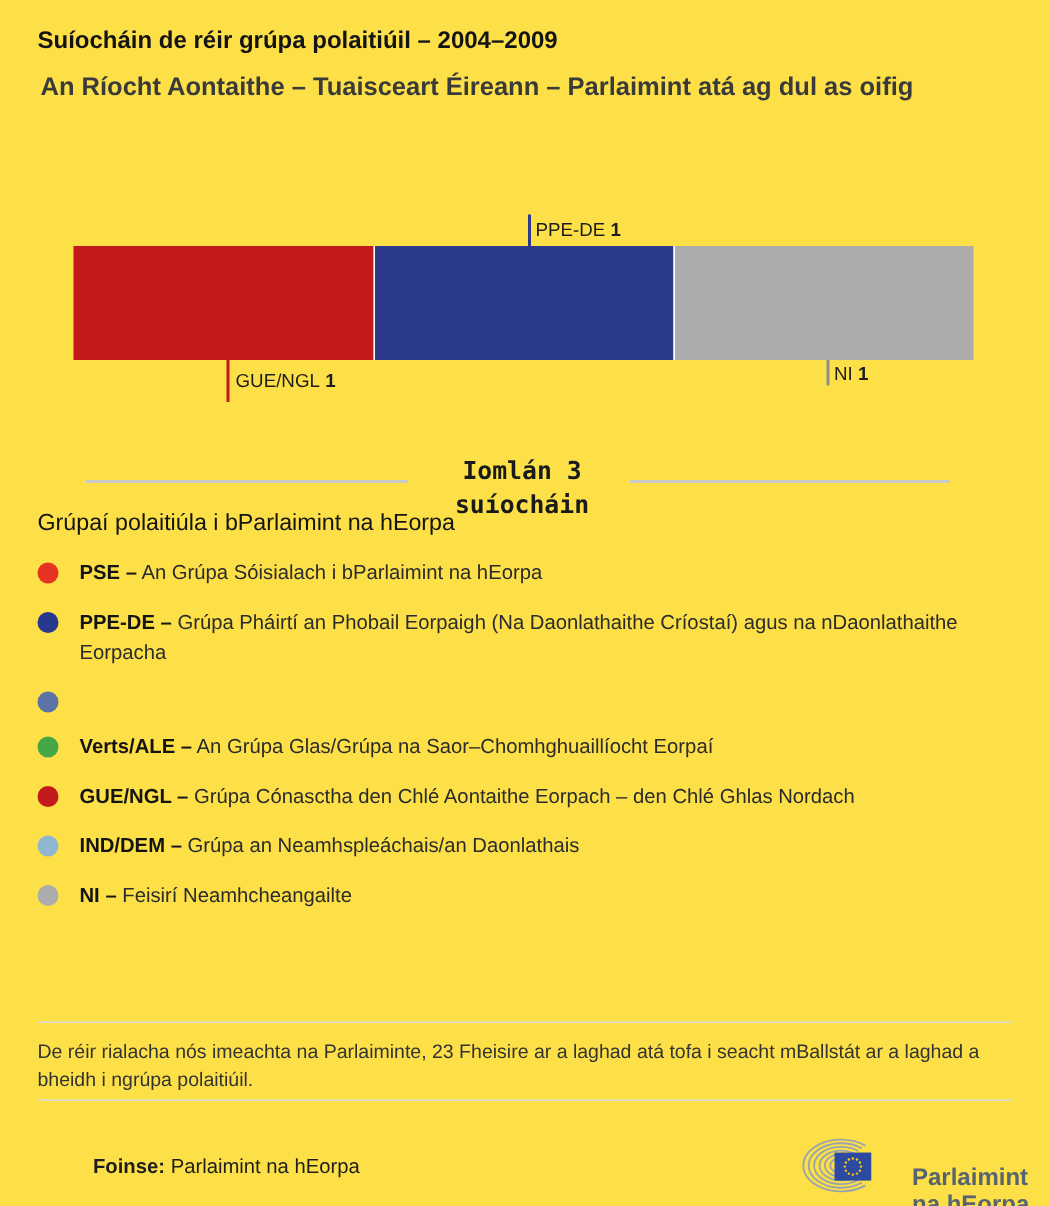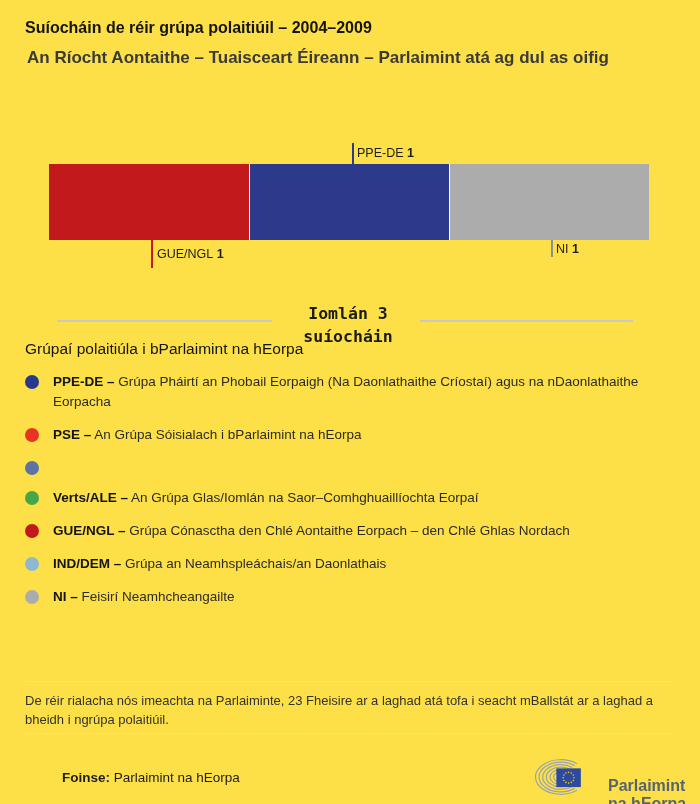--- a/index.html
+++ b/index.html
@@ -78,33 +78,33 @@
   <div class="total-line left"></div>
   <div class="total-line right"></div>
   <div class="total-text">
     <span>Iomlán 3</span>
     <span>suíocháin</span>
   </div>
 
   <div class="legend-heading">Grúpaí polaitiúla i bParlaimint na hEorpa</div>
   <div class="legend">
     <div class="legend-item">
+      <span class="dot" style="background-color: rgb(230, 51, 34);"></span>
+      <span><b>PSE –</b> <span>An Grúpa Sóisialach i bParlaimint na hEorpa</span></span>
+    </div>
+    <div class="legend-item">
       <span class="dot" style="background-color: rgb(40, 56, 140);"></span>
       <span><b>PPE-DE –</b> <span>Grúpa Pháirtí an Phobail Eorpaigh (Na Daonlathaithe Críostaí) agus na nDaonlathaithe Eorpacha</span></span>
-    </div>
-    <div class="legend-item">
-      <span class="dot" style="background-color: rgb(230, 51, 34);"></span>
-      <span><b>PSE –</b> <span>An Grúpa Sóisialach i bParlaimint na hEorpa</span></span>
     </div>
     <div class="legend-item">
       <span class="dot" style="background-color: rgb(93, 115, 166);"></span>
     </div>
     <div class="legend-item">
       <span class="dot" style="background-color: rgb(71, 167, 71);"></span>
-      <span><b>Verts/ALE –</b> <span>An Grúpa Glas/Iomlán na Saor–Comhghuaillíochta Eorpaí</span></span>
+      <span><b>Verts/ALE –</b> <span>An Grúpa Glas/Grúpa na Saor–Chomhghuaillíocht Eorpaí</span></span>
     </div>
     <div class="legend-item">
       <span class="dot" style="background-color: rgb(194, 25, 28);"></span>
       <span><b>GUE/NGL –</b> <span>Grúpa Cónasctha den Chlé Aontaithe Eorpach – den Chlé Ghlas Nordach</span></span>
     </div>
     <div class="legend-item">
       <span class="dot" style="background-color: rgb(144, 183, 210);"></span>
       <span><b>IND/DEM –</b> <span>Grúpa an Neamhspleáchais/an Daonlathais</span></span>
     </div>
     <div class="legend-item">

